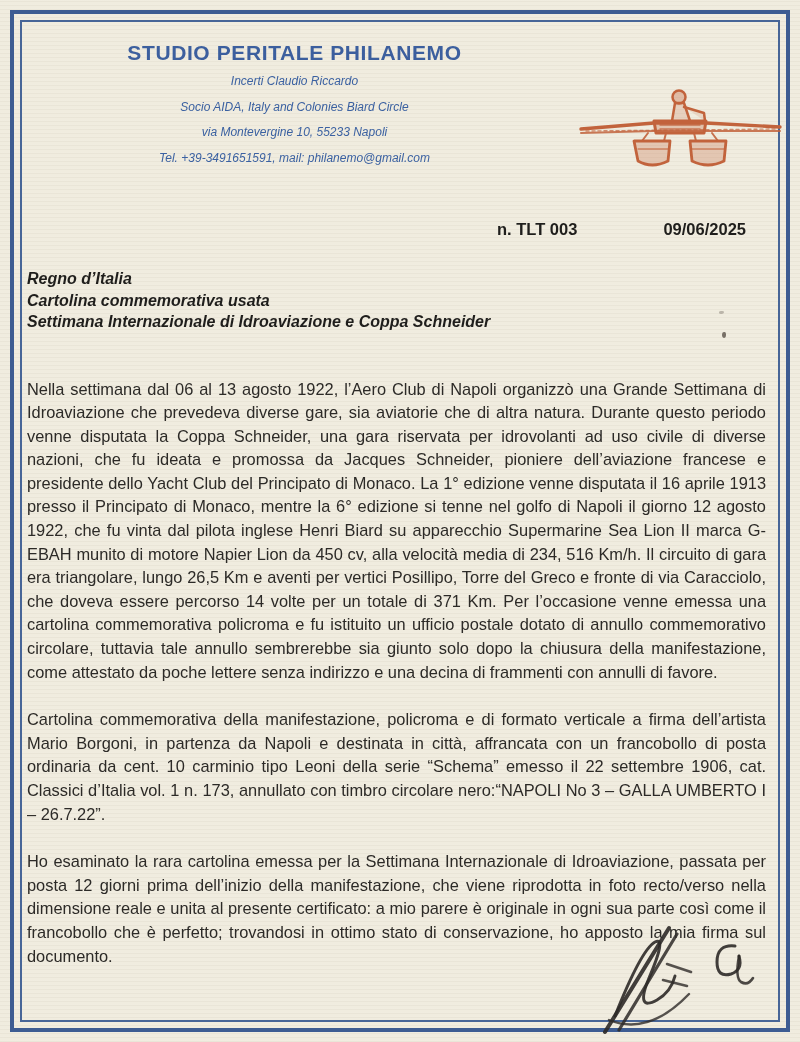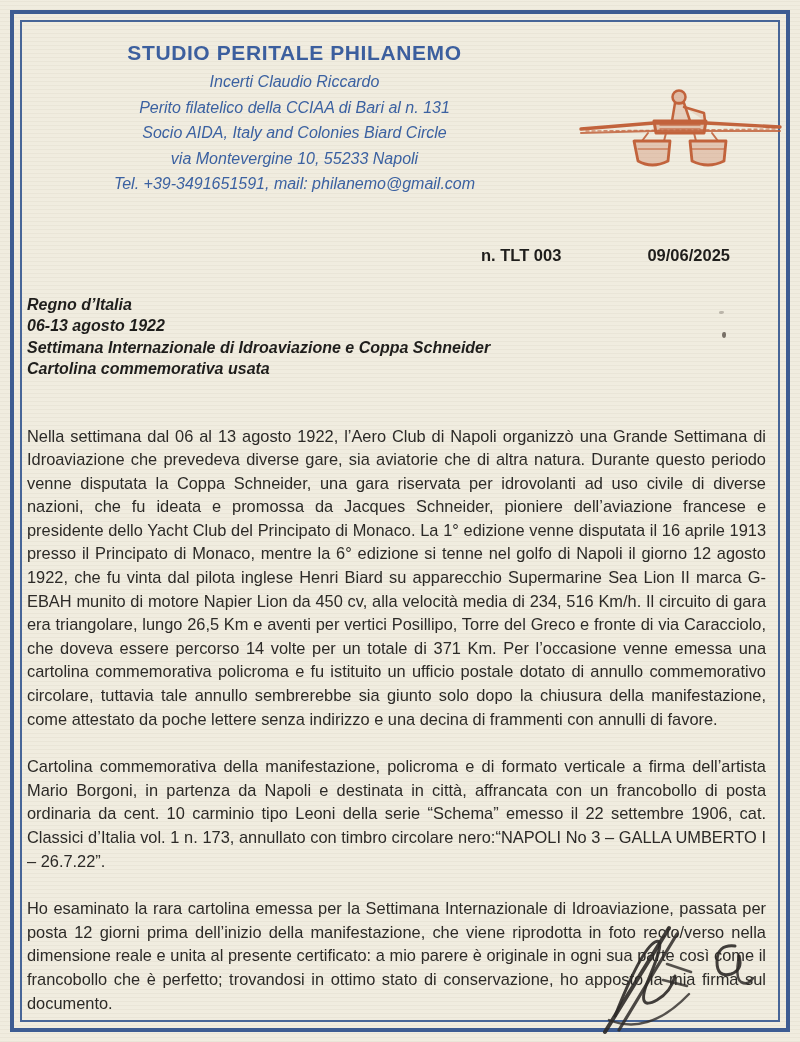--- a/index.html
+++ b/index.html
@@ -16,29 +16,29 @@
   .content{position:absolute;left:27px;right:22px;top:22px;bottom:22px;}
 
   .header{position:relative;margin-top:19px;}
   .header-text{width:535px;text-align:center;}
   .studio-title{
     margin:0;font-size:21px;font-weight:bold;letter-spacing:0.6px;
     color:#3c5f9e;
   }
   .contact{margin-top:4px;}
   .contact-line{
-    font-style:italic;font-weight:500;font-size:16px;line-height:25.5px;
+    font-style:italic;font-weight:500;font-size:12px;line-height:25.5px;
     color:#3b61a1;
     text-align:center;
   }
   .logo{position:absolute;right:-5px;top:22px;width:205px;height:135px;}
 
   .ref-row{
     display:flex;justify-content:flex-end;align-items:baseline;
-    gap:86px;padding-right:48px;margin-top:49px;
+    gap:86px;padding-right:32px;margin-top:49px;
     font-size:16.5px;font-weight:bold;color:#1f1e1c;
   }
 
   .subject{margin-top:29px;}
   .subject-line{
     font-size:16px;font-weight:bold;font-style:italic;
     line-height:21.5px;color:#1f1e1c;
   }
 
   .paragraphs{margin-top:45px;width:751px;}
@@ -61,21 +61,20 @@
   <div class="speck s1"></div>
   <div class="speck s2"></div>
 
   <div class="content">
 
     <div class="header">
       <div class="header-text">
         <h1 class="studio-title">STUDIO PERITALE PHILANEMO</h1>
         <div class="contact">
           <div class="contact-line">Incerti Claudio Riccardo</div>
-          <div class="contact-line">Perito filatelico della CCIAA di Bari al n. 131</div>
           <div class="contact-line">Socio AIDA, Italy and Colonies Biard Circle</div>
           <div class="contact-line">via Montevergine 10, 55233 Napoli</div>
           <div class="contact-line">Tel. +39-3491651591, mail: philanemo@gmail.com</div>
         </div>
       </div>
 
       <div class="logo">
         <svg viewBox="0 0 205 135" width="205" height="135">
           <g stroke="#c2633c" fill="none" stroke-linecap="round" stroke-linejoin="round">
 
@@ -100,23 +99,22 @@
       </div>
     </div>
 
     <div class="ref-row">
       <span>n. TLT 003</span>
       <span>09/06/2025</span>
     </div>
 
     <div class="subject">
       <div class="subject-line">Regno d’Italia</div>
-      <div class="subject-line">06-13 agosto 1922</div>
+      <div class="subject-line">Cartolina commemorativa usata</div>
       <div class="subject-line">Settimana Internazionale di Idroaviazione e Coppa Schneider</div>
-      <div class="subject-line">Cartolina commemorativa usata</div>
     </div>
 
     <div class="paragraphs">
       <p class="para">Nella settimana dal 06 al 13 agosto 1922, l’Aero Club di Napoli organizzò una Grande Settimana di Idroaviazione che prevedeva diverse gare, sia aviatorie che di altra natura. Durante questo periodo venne disputata la Coppa Schneider, una gara riservata per idrovolanti ad uso civile di diverse nazioni, che fu ideata e promossa da Jacques Schneider, pioniere dell’aviazione francese e presidente dello Yacht Club del Principato di Monaco. La 1° edizione venne disputata il 16 aprile 1913 presso il Principato di Monaco, mentre la 6° edizione si tenne nel golfo di Napoli il giorno 12 agosto 1922, che fu vinta dal pilota inglese Henri Biard su apparecchio Supermarine Sea Lion II marca G-EBAH munito di motore Napier Lion da 450 cv, alla velocità media di 234, 516 Km/h. Il circuito di gara era triangolare, lungo 26,5 Km e aventi per vertici Posillipo, Torre del Greco e fronte di via Caracciolo, che doveva essere percorso 14 volte per un totale di 371 Km. Per l’occasione venne emessa una cartolina commemorativa policroma e fu istituito un ufficio postale dotato di annullo commemorativo circolare, tuttavia tale annullo sembrerebbe sia giunto solo dopo la chiusura della manifestazione, come attestato da poche lettere senza indirizzo e una decina di frammenti con annulli di favore.</p>
       <p class="para">Cartolina commemorativa della manifestazione, policroma e di formato verticale a firma dell’artista Mario Borgoni, in partenza da Napoli e destinata in città, affrancata con un francobollo di posta ordinaria da cent. 10 carminio tipo Leoni della serie “Schema” emesso il 22 settembre 1906, cat. Classici d’Italia vol. 1 n. 173, annullato con timbro circolare nero:“NAPOLI No 3 – GALLA UMBERTO I – 26.7.22”.</p>
       <p class="para">Ho esaminato la rara cartolina emessa per la Settimana Internazionale di Idroaviazione, passata per posta 12 giorni prima dell’inizio della manifestazione, che viene riprodotta in foto recto/verso nella dimensione reale e unita al presente certificato: a mio parere è originale in ogni sua parte così come il francobollo che è perfetto; trovandosi in ottimo stato di conservazione, ho apposto la mia firma sul documento.</p>
     </div>
 
   </div>
 

